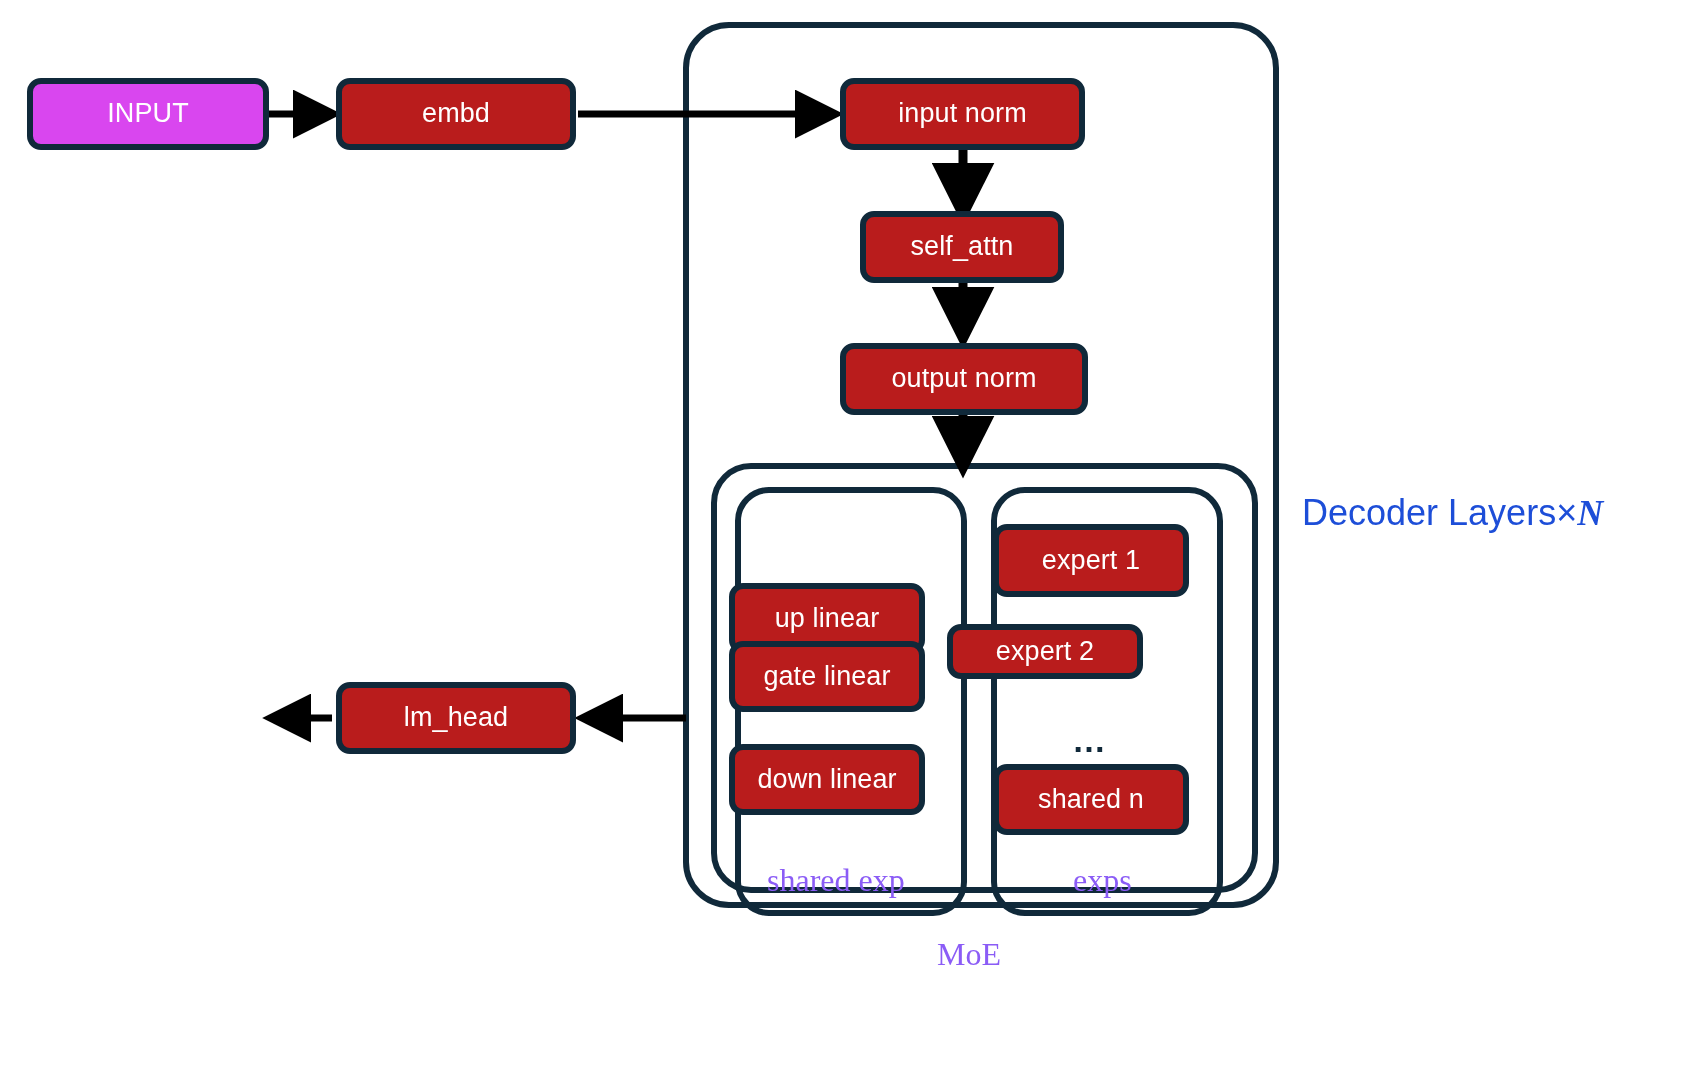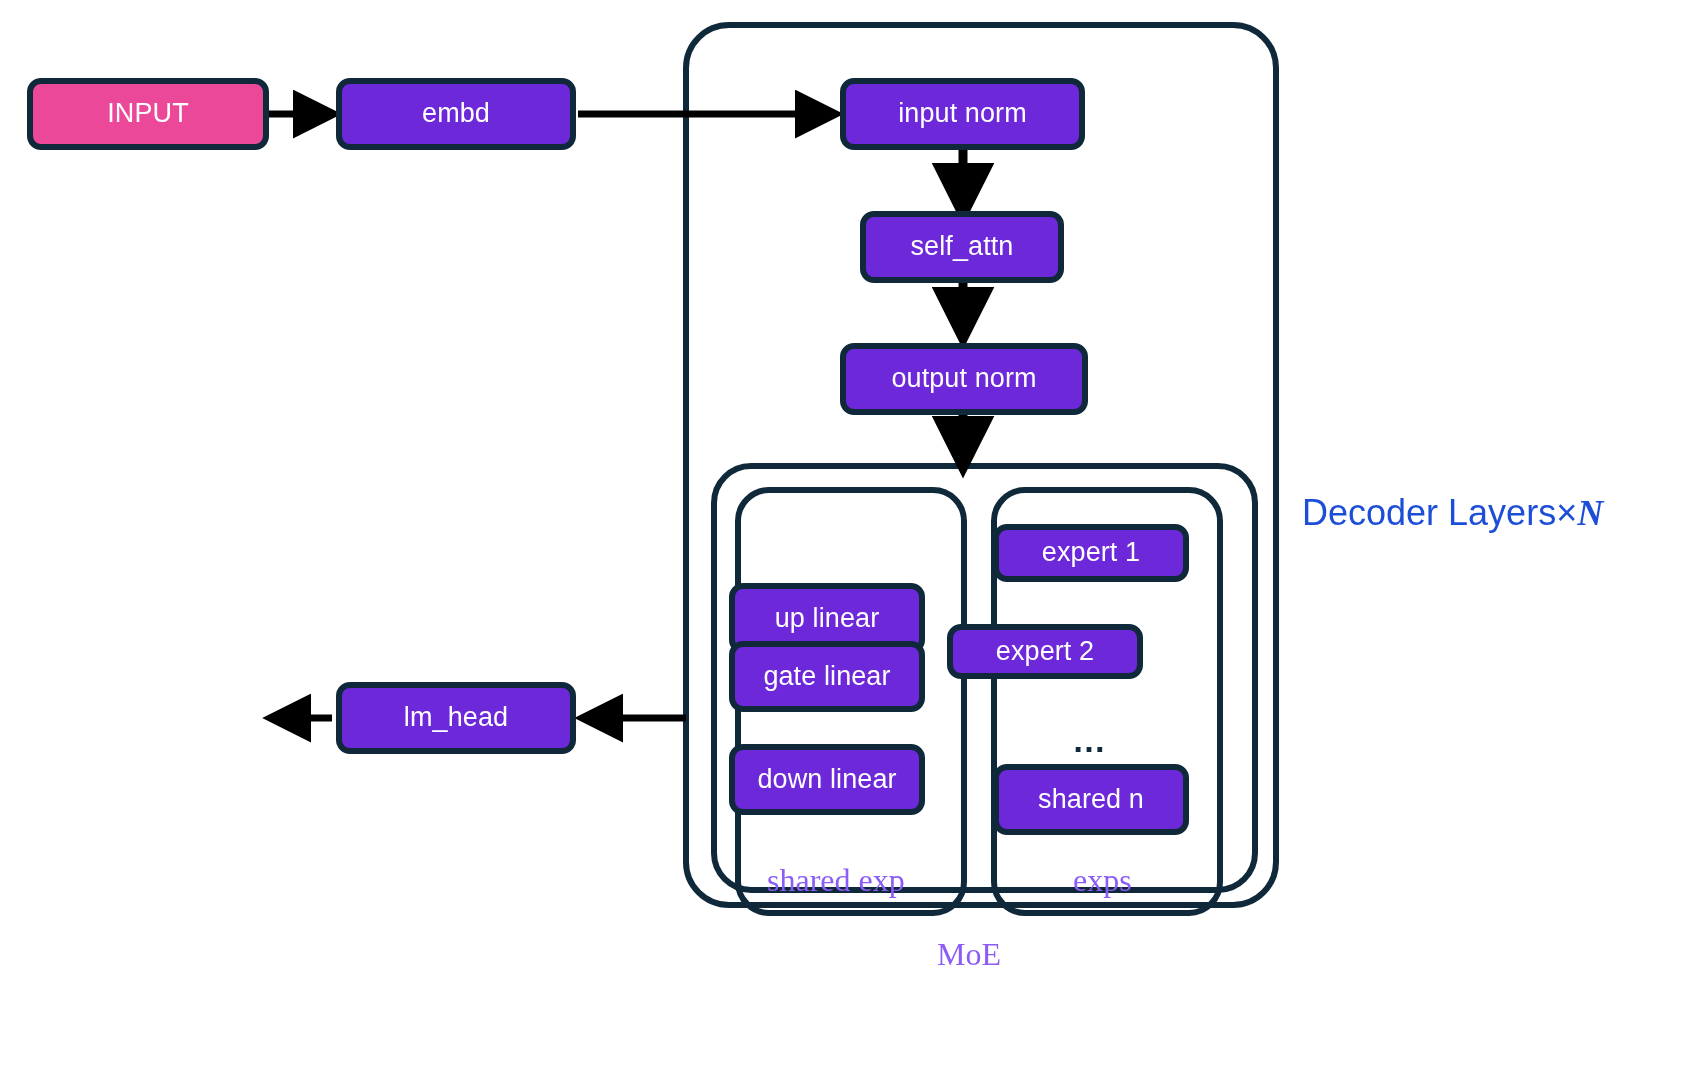--- a/index.html
+++ b/index.html
@@ -33,22 +33,22 @@
     justify-content: center;
     color: #ffffff;
     border: 6px solid #10293a;
     border-radius: 14px;
     font-size: 27px;
     line-height: 1.1;
     letter-spacing: 0.1px;
     white-space: nowrap;
     font-family: "Liberation Sans", sans-serif;
   }
-  .node.accent { background: #6d28d9; }
-  .node.io     { background: #ec4899; }
+  .node.accent { background: #b91c1c; }
+  .node.io     { background: #d946ef; }
 
   .group {
     position: absolute;
     box-sizing: border-box;
     border: 6px solid #10293a;
     background: transparent;
   }
   .group.decoder { border-radius: 46px; }
   .group.moe     { border-radius: 40px; }
   .group.inner   { border-radius: 34px; }
@@ -145,21 +145,21 @@
   </div>
 
   <div class="node accent" style="left:729px; top:744px; width:196px; height:71px;">
     <span>down linear</span>
   </div>
 
   <div class="node accent" style="left:729px; top:641px; width:196px; height:71px;">
     <span>gate linear</span>
   </div>
 
-  <div class="node accent" style="left:993px; top:524px; width:196px; height:58px;text-align:center;">
+  <div class="node accent" style="left:993px; top:524px; width:196px; height:73px;text-align:center;">
     <span>expert 1</span>
   </div>
 
   <div class="node accent" style="left:947px; top:624px; width:196px; height:55px;text-align:center;">
     <span>expert 2</span>
   </div>
 
   <div class="ellipsis" style="left:1072px; top:723px;">
     <span>…</span>
   </div>

